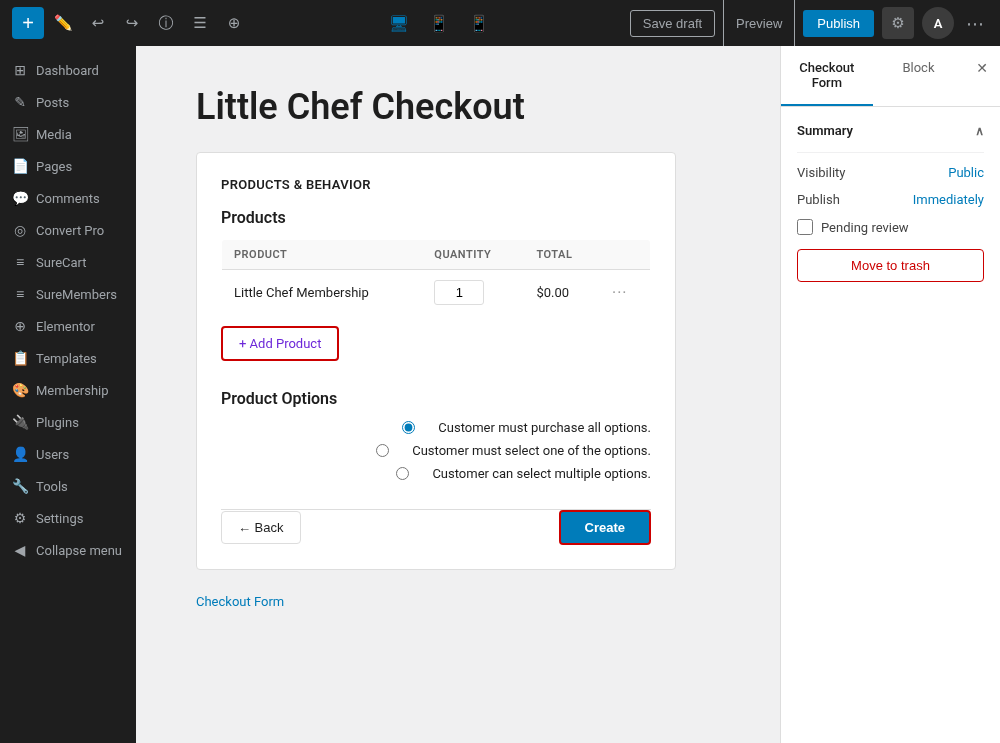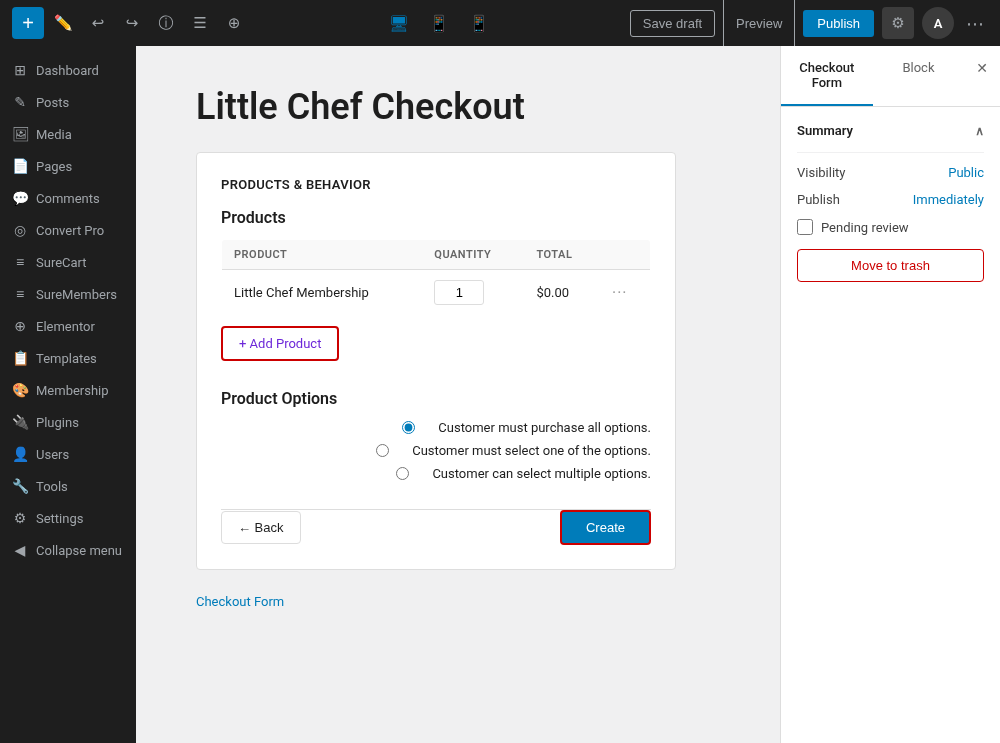--- a/index.html
+++ b/index.html
@@ -263,21 +263,21 @@
       font-size: 13px;
     }
     .btn-create {
       background: #007cba;
       border: 2px solid #c00;
       color: white;
       padding: 8px 24px;
       border-radius: 4px;
       cursor: pointer;
       font-size: 13px;
-      font-weight: 400;
+      font-weight: 700;
     }
 
     
     .breadcrumb {
       color: #007cba;
       font-size: 13px;
       margin-top: 24px;
       cursor: pointer;
     }
 

